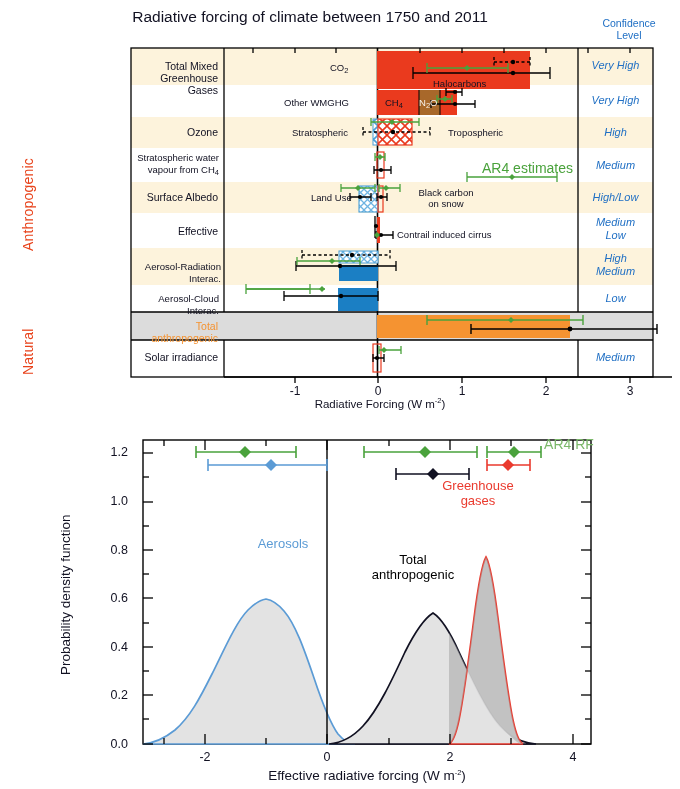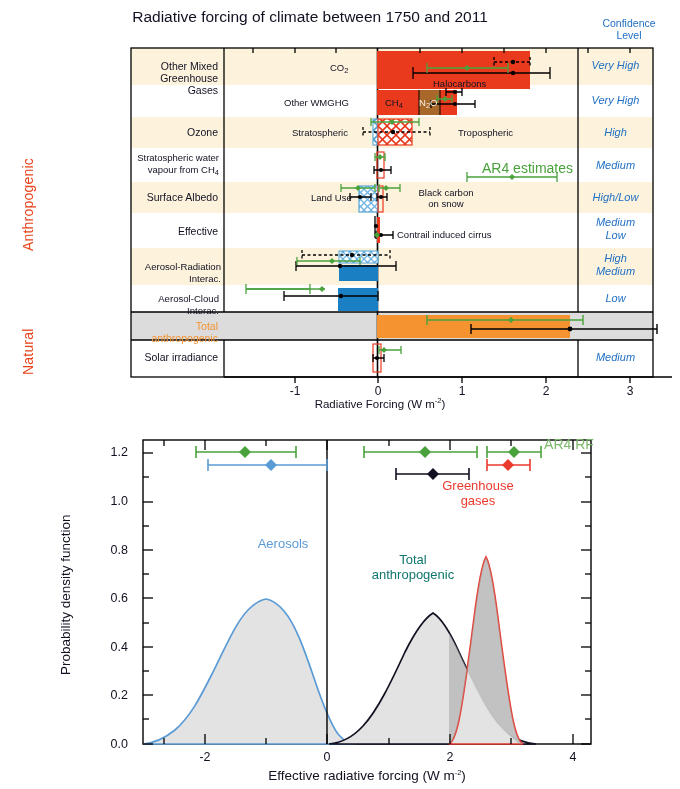--- a/index.html
+++ b/index.html
@@ -234,21 +234,21 @@
       <line x1="420" y1="48" x2="420" y2="53"></line>
       <line x1="462" y1="48" x2="462" y2="53"></line>
       <line x1="504" y1="48" x2="504" y2="53"></line>
       <line x1="546" y1="48" x2="546" y2="53"></line>
       <line x1="588" y1="48" x2="588" y2="53"></line>
       <line x1="630" y1="48" x2="630" y2="53"></line>
     </g>
   </svg>
 
   <div class="abs rowlabel" style="left:134px;top:60px;width:84px;">
-    <span>Other Mixed</span><br>
+    <span>Total Mixed</span><br>
     <span>Greenhouse Gases</span>
   </div>
   <div class="abs rowlabel" style="left:134px;top:126px;width:84px;">Ozone</div>
   <div class="abs rowlabel" style="left:131px;top:152px;width:88px;font-size:9.5px;">
     <span>Stratospheric water</span><br>
     <span>vapour from CH</span><span class="sub">4</span>
   </div>
   <div class="abs rowlabel" style="left:134px;top:191px;width:84px;">Surface Albedo</div>
   <div class="abs rowlabel" style="left:134px;top:225px;width:84px;">Effective</div>
   <div class="abs rowlabel" style="left:129px;top:261px;width:92px;font-size:9.6px;">Aerosol-Radiation Interac.</div>
@@ -277,21 +277,21 @@
   </div>
   <div class="abs inbar" style="left:433px;top:78px;">Halocarbons</div>
   <div class="abs inbar" style="left:284px;top:97px;">Other WMGHG</div>
   <div class="abs inbar" style="left:385px;top:97px;">
     <span>CH</span><span class="sub">4</span>
   </div>
   <div class="abs inbar" style="left:419px;top:97px;color:#f7f0e8;">
     <span>N</span><span class="sub">2</span><span>O</span>
   </div>
   <div class="abs inbar" style="left:292px;top:127px;">Stratospheric</div>
-  <div class="abs inbar" style="left:458px;top:127px;">Tropospheric</div>
+  <div class="abs inbar" style="left:448px;top:127px;">Tropospheric</div>
   <div class="abs inbar" style="left:311px;top:192px;">Land Use</div>
   <div class="abs inbar" style="left:406px;top:187px;line-height:11px;text-align:center;width:80px;">
     <span>Black carbon</span><br>
     <span>on snow</span>
   </div>
   <div class="abs inbar" style="left:397px;top:229px;">Contrail induced cirrus</div>
   <div class="abs ar4" style="left:482px;top:160px;">AR4 estimates</div>
 
   <div class="abs ticktxt" style="left:275px;top:384px;width:40px;">-1</div>
   <div class="abs ticktxt" style="left:358px;top:384px;width:40px;">0</div>
@@ -424,19 +424,19 @@
 
   <div class="abs bl-axlab" style="left:217px;top:768px;width:300px;">
     <span>Effective radiative forcing (W m</span><span class="sup">-2</span><span>)</span>
   </div>
 
   <div class="ann" style="left:233px;top:536px;width:100px;color:#5b9bd5;">Aerosols</div>
   <div class="ann" style="left:418px;top:478px;width:120px;color:#ea3a2e;">
     <span>Greenhouse</span><br>
     <span>gases</span>
   </div>
-  <div class="ann" style="left:348px;top:552px;width:130px;color:#0f766e;">
+  <div class="ann" style="left:348px;top:552px;width:130px;color:#000000;">
     <span>Total</span><br>
     <span>anthropogenic</span>
   </div>
   <div class="ann" style="left:529px;top:437px;width:80px;color:#7cb86b;font-size:14px;">AR4 RF</div>
 
 </div>
 
 </body></html>

